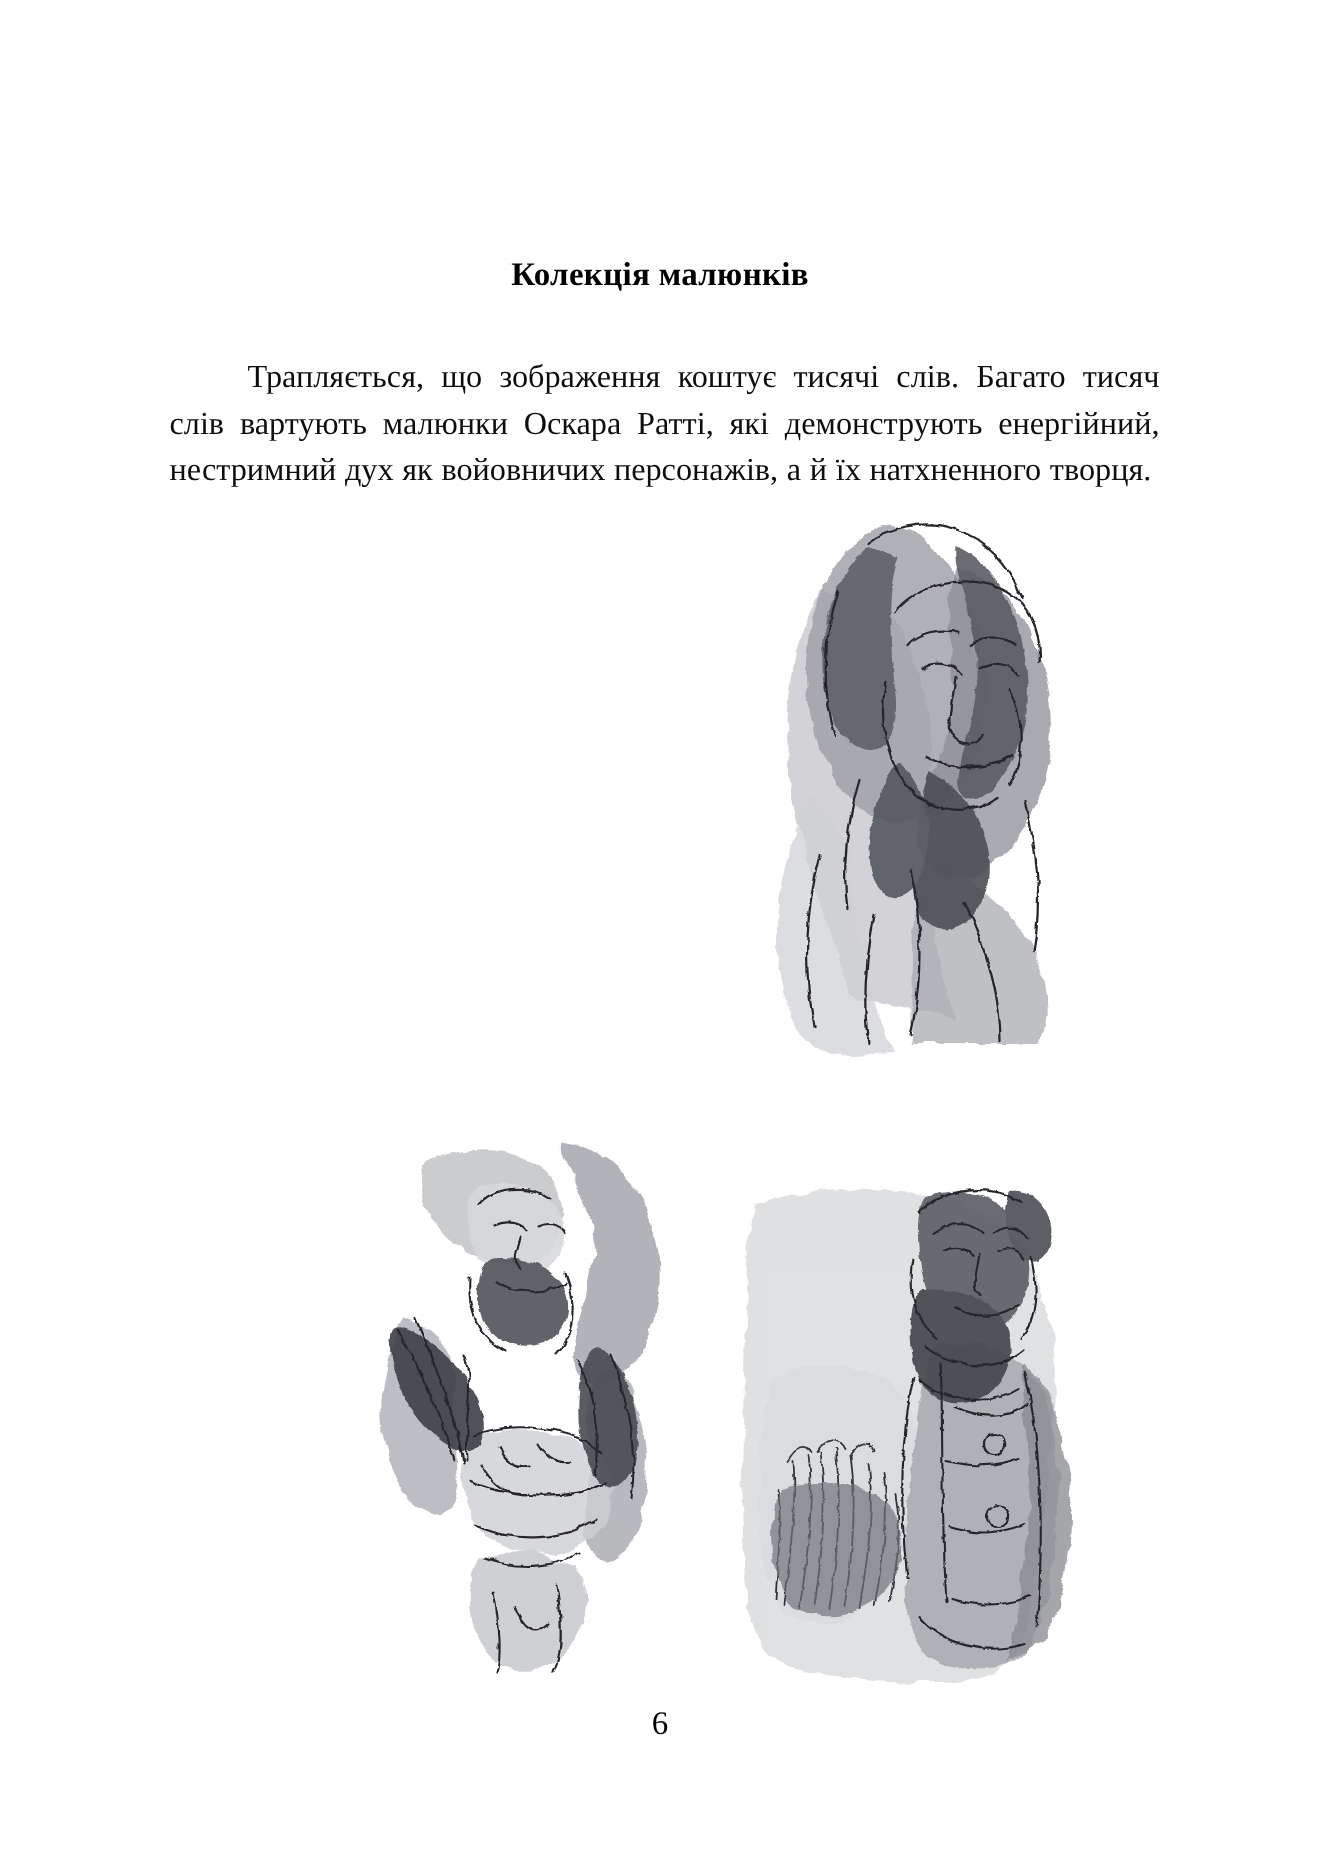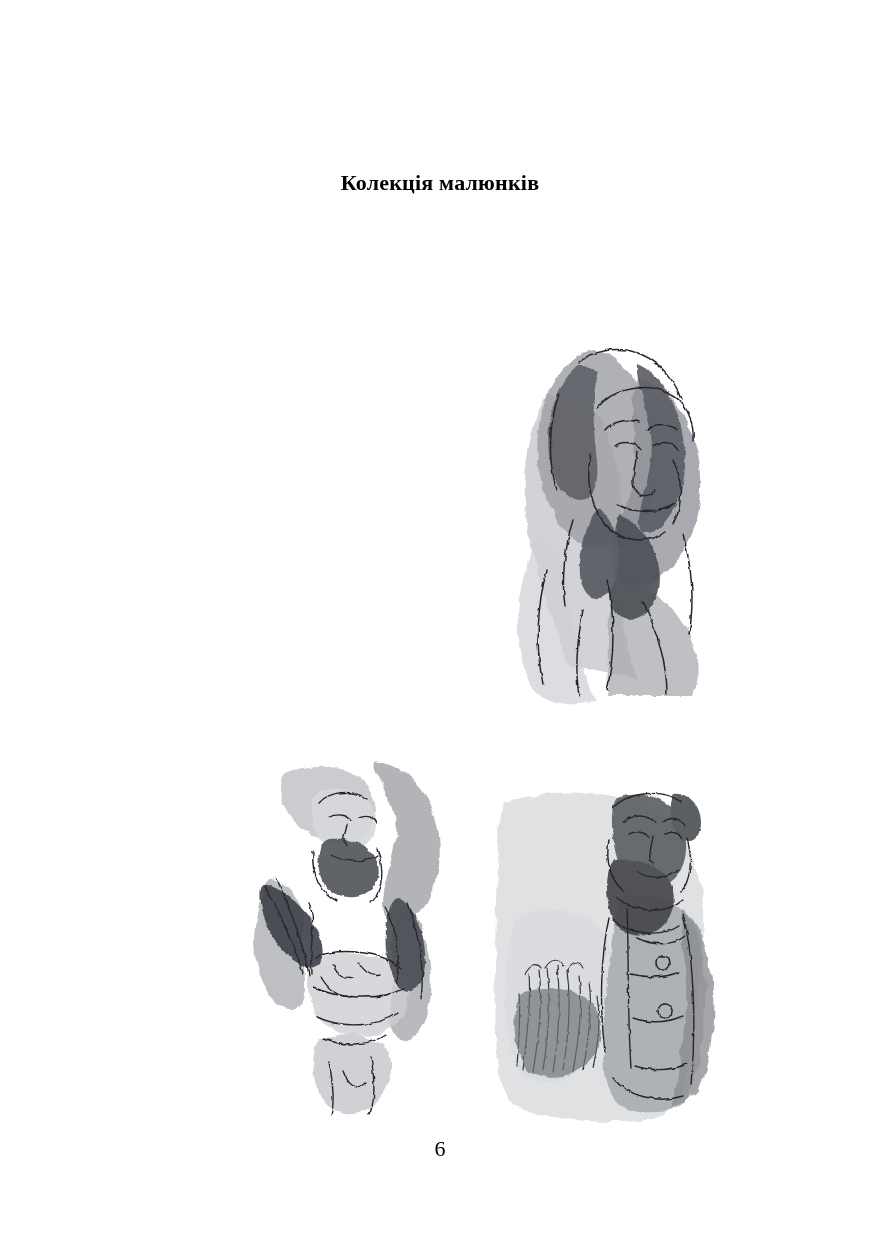--- a/index.html
+++ b/index.html
@@ -86,20 +86,21 @@
     height: 348px;
   }
 </style>
 </head>
 <body>
 
 <div class="page">
 
   <h1 class="page-title">Колекція малюнків</h1>
 
+  <p class="body-text">Трапляється, що зображення коштує тисячі слів. Багато тисяч слів вартують малюнки Оскара Ратті, які демонструють енергійний, нестримний дух як войовничих персонажів, а й їх натхненного творця.</p>
 
   <figure class="illustration" id="fig-warrior-portrait">
     <svg viewBox="0 0 265 380" xmlns="http://www.w3.org/2000/svg" aria-hidden="true">
       <defs>
         <filter id="rough1" x="-20%" y="-20%" width="140%" height="140%">
           <feTurbulence type="fractalNoise" baseFrequency="0.055" numOctaves="4" seed="7" result="n"></feTurbulence>
           <feDisplacementMap in="SourceGraphic" in2="n" scale="7" xChannelSelector="R" yChannelSelector="G"></feDisplacementMap>
         </filter>
         <filter id="rough1b" x="-20%" y="-20%" width="140%" height="140%">
           <feTurbulence type="fractalNoise" baseFrequency="0.09" numOctaves="3" seed="19" result="n2"></feTurbulence>

